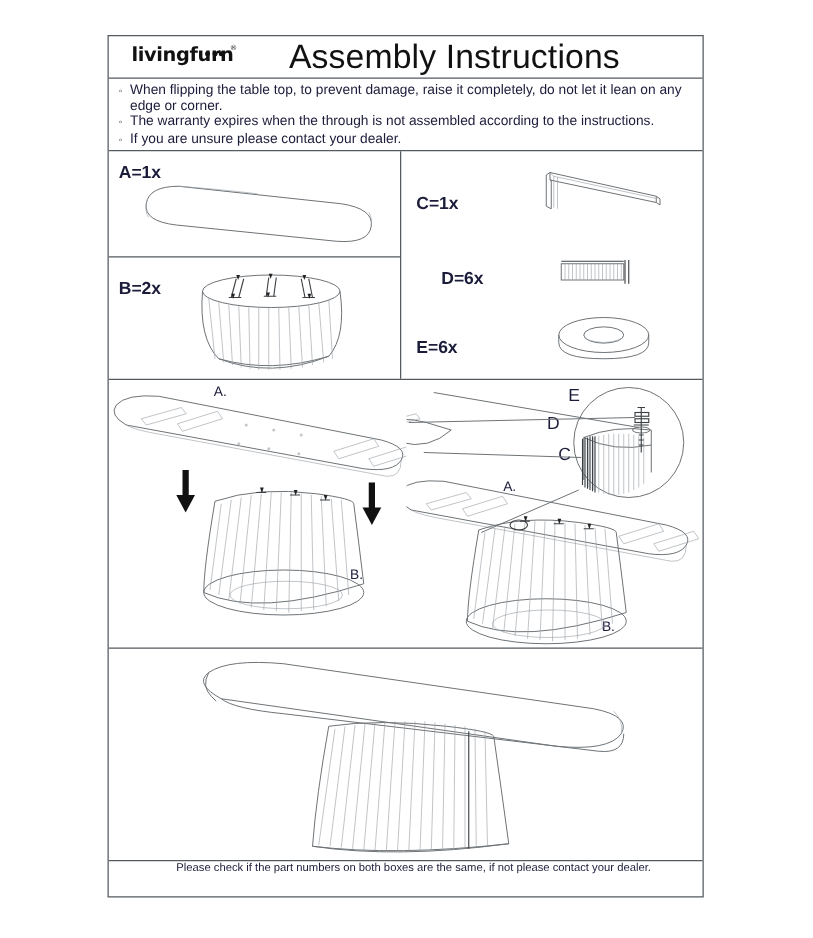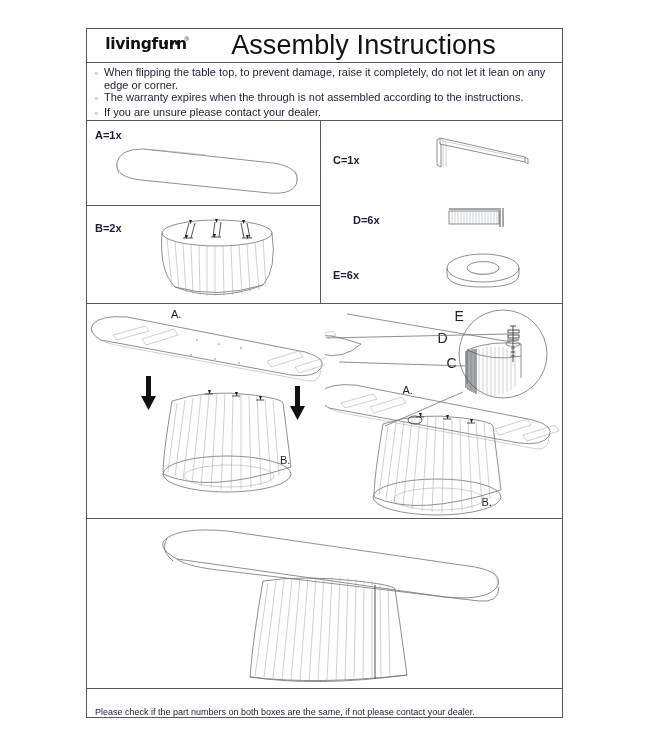--- a/index.html
+++ b/index.html
@@ -93,21 +93,21 @@
   }
   .cell-a{
     height:85px;flex:0 0 85px;
     border-bottom:1.5px solid #555a5f;
     position:relative;box-sizing:border-box;
   }
   .cell-b{flex:1;position:relative;}
   .parts-right{flex:1;position:relative;}
   .plabel{
     position:absolute;
-    font-size:11px;font-weight:bold;
+    font-size:14px;font-weight:bold;
     color:#1b1b3a;
     font-family:"Liberation Sans", sans-serif;
   }
   .pfig{position:absolute;}
   
   .steps{
     display:flex;
     height:215px;
     border-bottom:1.5px solid #555a5f;
     box-sizing:border-box;
@@ -129,26 +129,27 @@
   
   .final{
     height:170px;
     border-bottom:1.5px solid #555a5f;
     position:relative;
     box-sizing:border-box;
   }
   
   .footer{
     flex:1;
-    display:flex;align-items:flex-end;
+    display:flex;align-items:flex-start;
     padding-left:8px;
     font-size:9px;
     color:#1b1b3a;
     box-sizing:border-box;
     height:28px;
+    margin-left:46px;
   }
   svg{display:block;}
   .ln{fill:none;stroke:#6e7377;stroke-width:0.8;}
   .ln-d{fill:none;stroke:#9aa0a6;stroke-width:0.5;}
   .ln-b{fill:none;stroke:#3c4044;stroke-width:0.9;}
 </style>
 </head>
 <body>
 
 <div id="sheet">

